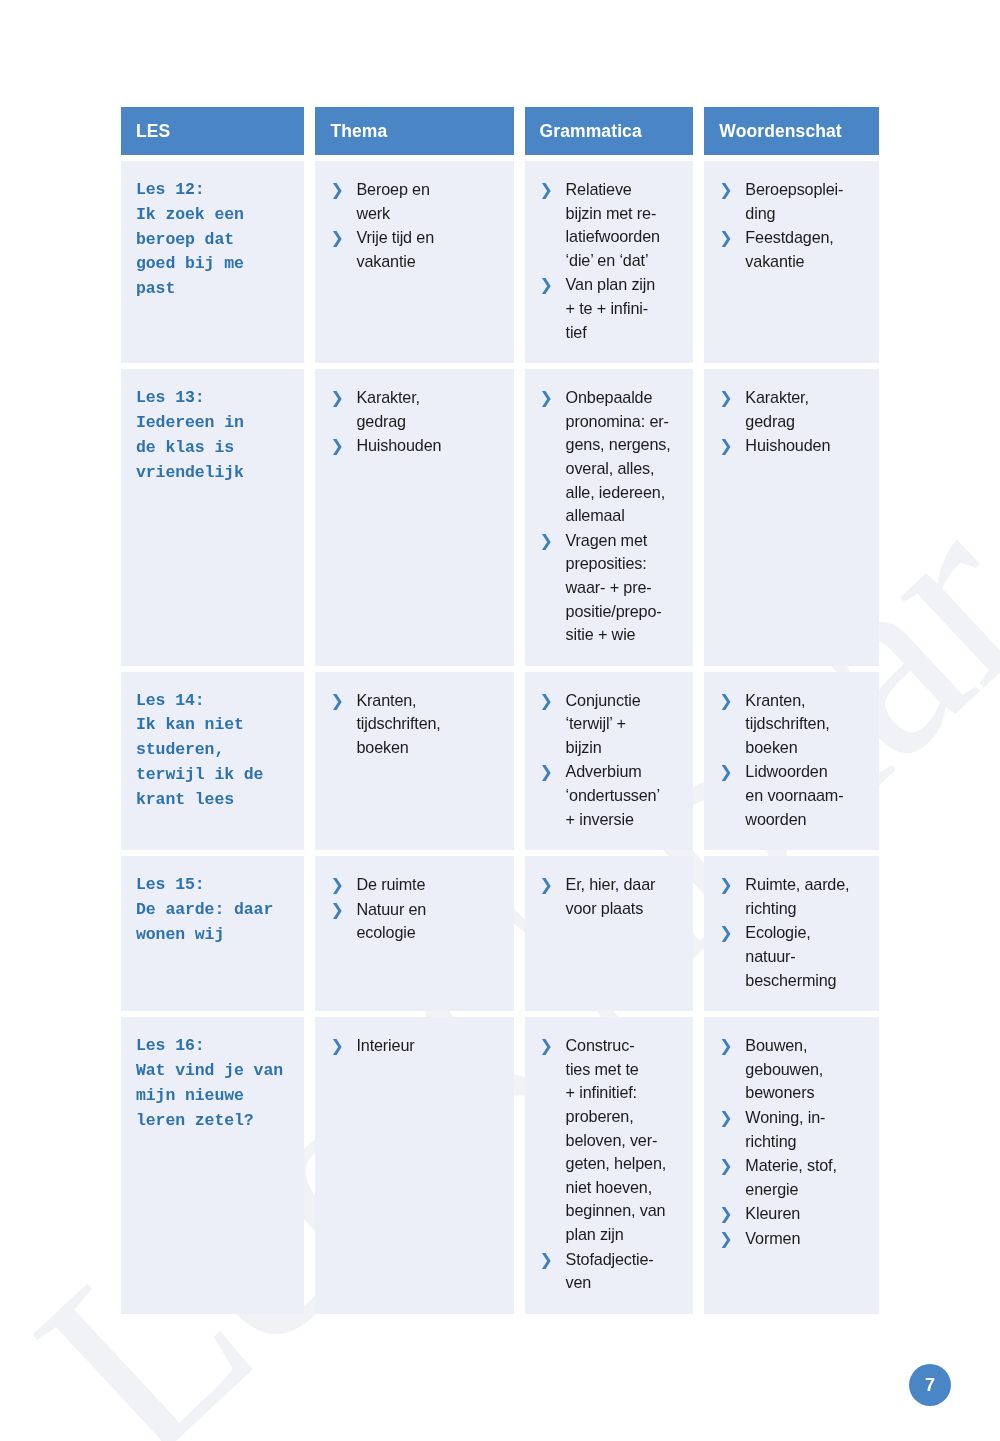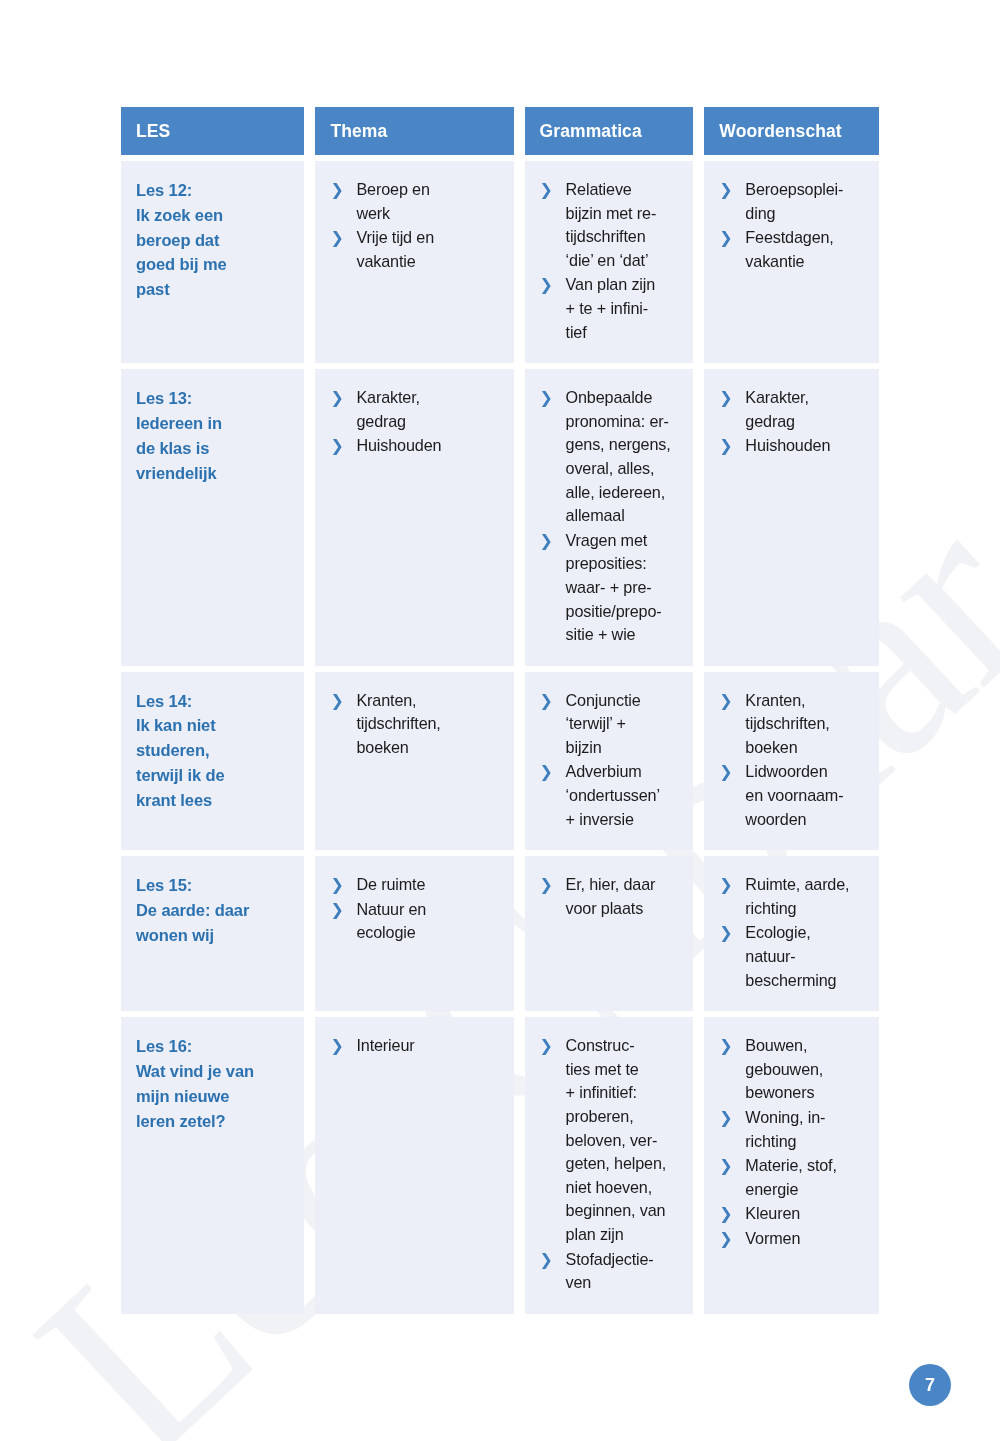--- a/index.html
+++ b/index.html
@@ -88,20 +88,21 @@
   .body-row .cell {
     padding: 17px 10px 18px 15px;
   }
 
   .les-title {
     color: #2d72b0;
     font-size: 16.5px;
     font-weight: bold;
     line-height: 24.8px;
     letter-spacing: -0.1px;
+    font-family: Liberation Mono, monospace;
   }
   .les-title .les-line { display: block; }
 
   ul.bullets {
     list-style: none;
   }
   ul.bullets li {
     position: relative;
     padding-left: 26px;
     margin-bottom: 1px;
@@ -180,21 +181,21 @@
             </div>
           </div>
           <div class="cell c2">
             <ul class="bullets">
               <li><span class="chev">❯</span><span class="btxt"><span class="bline">Beroep en</span><span class="bline">werk</span></span></li>
               <li><span class="chev">❯</span><span class="btxt"><span class="bline">Vrije tijd en</span><span class="bline">vakantie</span></span></li>
             </ul>
           </div>
           <div class="cell c3">
             <ul class="bullets">
-              <li><span class="chev">❯</span><span class="btxt"><span class="bline">Relatieve</span><span class="bline">bijzin met re-</span><span class="bline">tijdschriften</span><span class="bline">‘die’ en ‘dat’</span></span></li>
+              <li><span class="chev">❯</span><span class="btxt"><span class="bline">Relatieve</span><span class="bline">bijzin met re-</span><span class="bline">latiefwoorden</span><span class="bline">‘die’ en ‘dat’</span></span></li>
               <li><span class="chev">❯</span><span class="btxt"><span class="bline">Van plan zijn</span><span class="bline">+ te + infini-</span><span class="bline">tief</span></span></li>
             </ul>
           </div>
           <div class="cell c4">
             <ul class="bullets">
               <li><span class="chev">❯</span><span class="btxt"><span class="bline">Beroepsoplei-</span><span class="bline">ding</span></span></li>
               <li><span class="chev">❯</span><span class="btxt"><span class="bline">Feestdagen,</span><span class="bline">vakantie</span></span></li>
             </ul>
           </div>
         </div>

